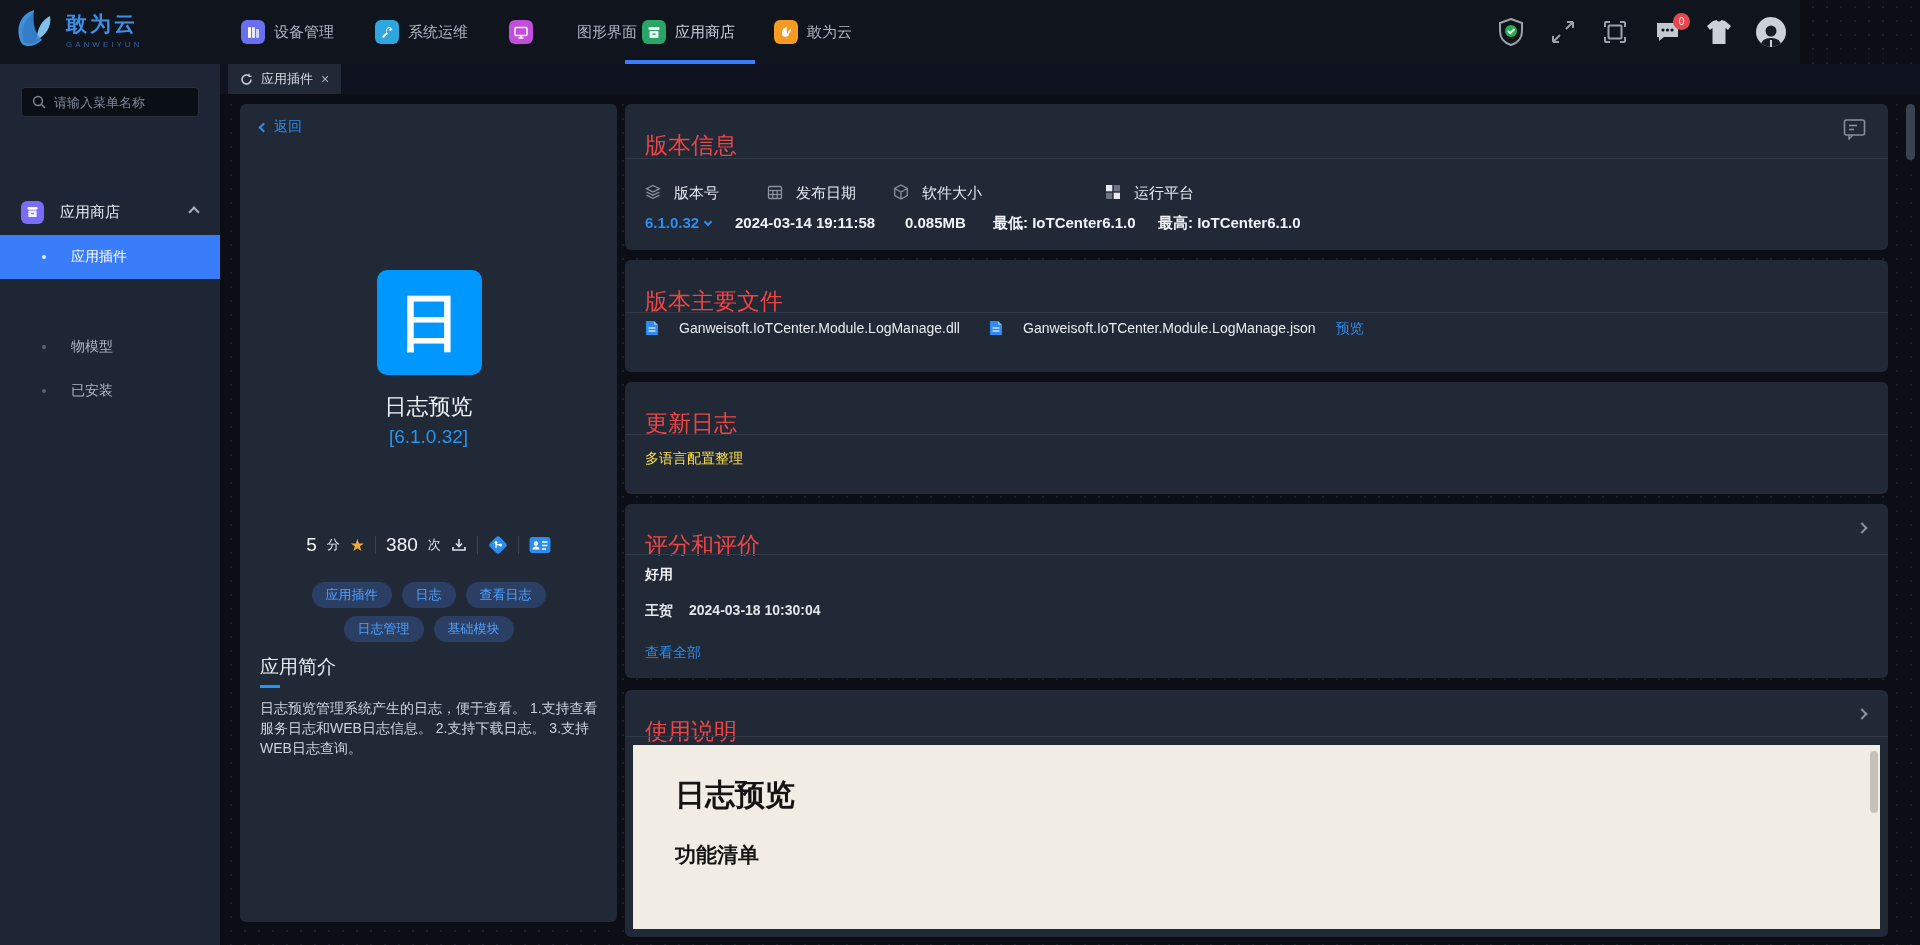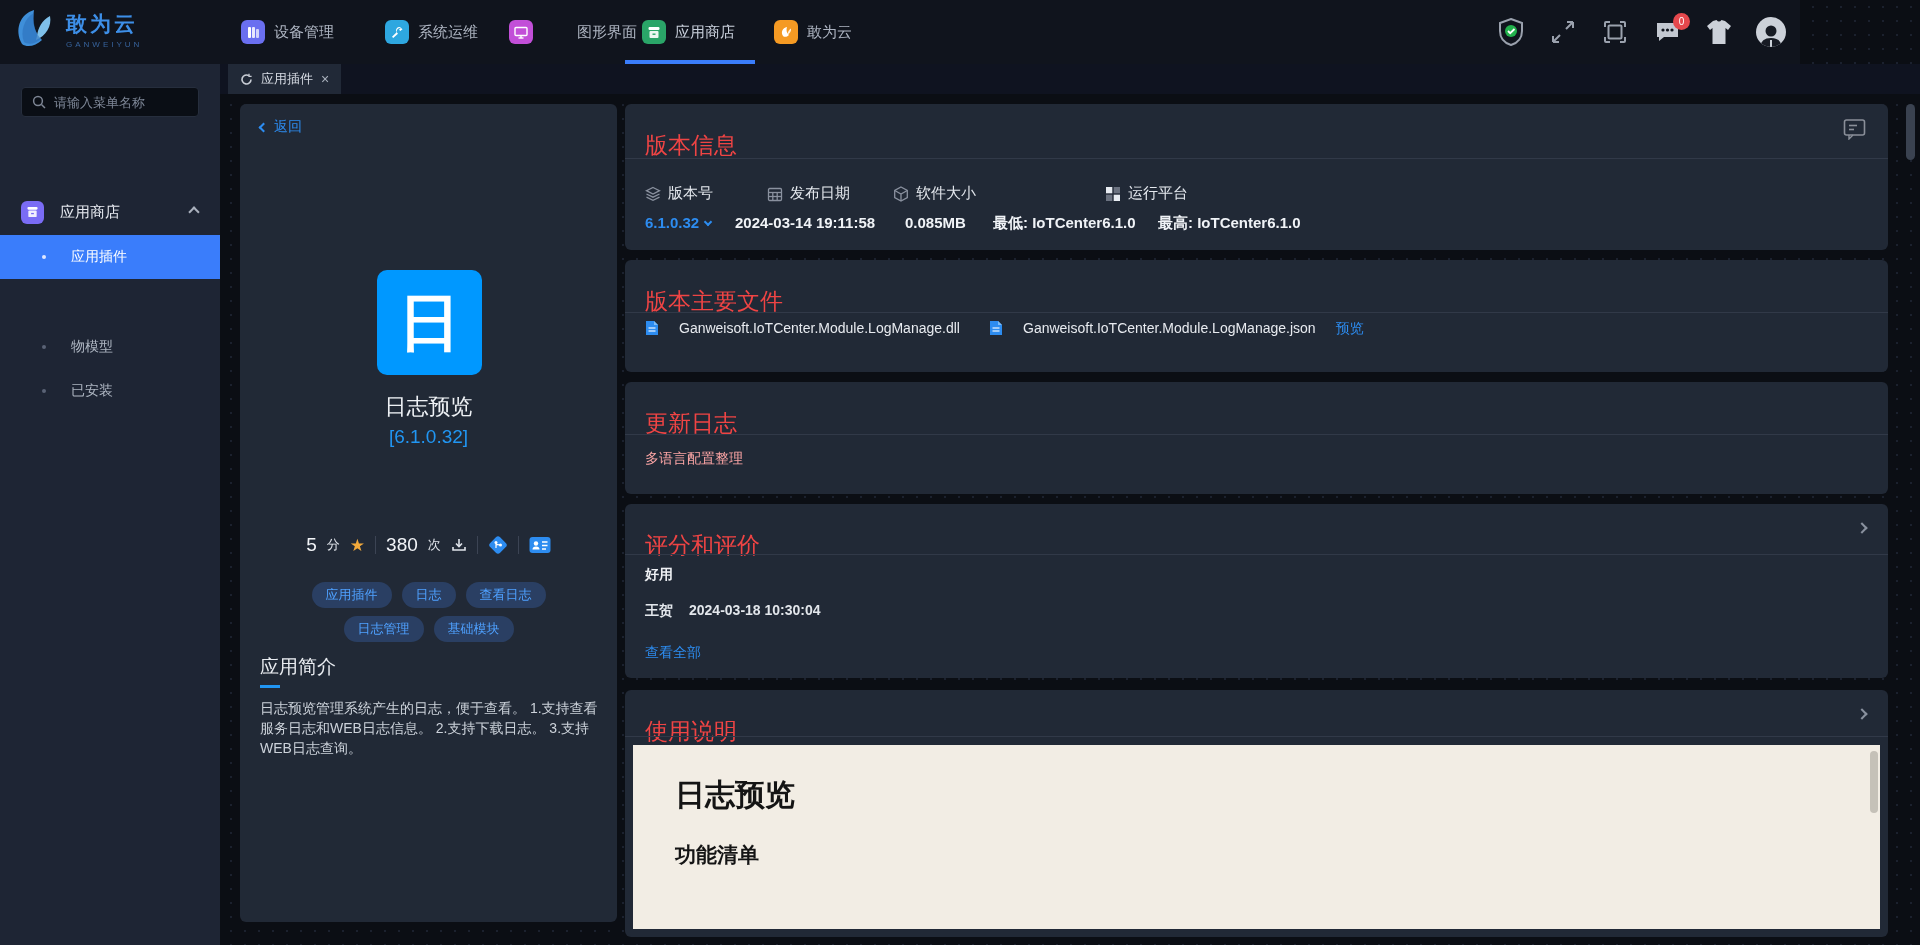--- a/index.html
+++ b/index.html
@@ -64,33 +64,33 @@
   .vbar { width:1px; height:18px; background:#3c4454; }
   .star { color:#f2a93b; font-size:17px; }
   .tagwrap { position:absolute; left:0; top:478px; width:100%; display:flex; flex-wrap:wrap; justify-content:center; gap:8px 10px; padding:0 28px; }
   .tag { background:#2a3f63; color:#4fa1ff; font-size:13px; padding:4px 14px; border-radius:13px; cursor:pointer; white-space:nowrap; }
   .intro-title { position:absolute; left:20px; top:550px; color:#e9ecf1; font-size:19px; }
   .intro-underline { position:absolute; left:20px; top:581px; width:20px; height:3px; background:#2196f3; }
   .intro-text { position:absolute; left:20px; top:594px; width:338px; color:#ccd2da; font-size:14px; line-height:20px; }
   
   #card-version { left:625px; top:104px; width:1263px; height:146px; }
   #card-version .card-divider { top:54px; }
-  .vi-label { position:absolute; top:80px; display:flex; align-items:center; gap:7px; color:#e4e8ee; font-size:15px; }
+  .vi-label { position:absolute; top:80px; display:flex; align-items:flex-start; gap:13px; color:#e4e8ee; font-size:15px; }
   .vi-value { position:absolute; top:110px; color:#f0f3f7; font-size:15px; font-weight:bold; }
   .comment-btn { position:absolute; right:22px; top:14px; cursor:pointer; }
   
   #card-files { left:625px; top:260px; width:1263px; height:112px; }
   #card-files .card-divider { top:52px; }
   .file-item { position:absolute; top:60px; display:flex; align-items:flex-start; gap:20px; }
   .file-name { color:#e8ebf0; font-size:14px; }
   .link { color:#2d8cf0; font-size:14px; cursor:pointer; }
   
   #card-changelog { left:625px; top:382px; width:1263px; height:112px; }
   #card-changelog .card-divider { top:52px; }
-  .changelog-text { position:absolute; left:20px; top:68px; color:#fca5a5; font-size:14px; }
+  .changelog-text { position:absolute; left:20px; top:68px; color:#fde047; font-size:14px; }
   
   #card-reviews { left:625px; top:504px; width:1263px; height:174px; }
   #card-reviews .card-divider { top:50px; }
   .review-title { position:absolute; left:20px; top:62px; color:#eef0f4; font-size:14px; font-weight:bold;text-align:center; }
   .review-meta { position:absolute; left:20px; top:98px; display:flex; gap:16px; color:#e2e6eb; font-size:14px; font-weight:bold; }
   .view-all { position:absolute; left:20px; top:140px; }
   
   #card-usage { left:625px; top:690px; width:1263px; height:247px; }
   #card-usage .card-divider { top:46px; }
   .doc { position:absolute; left:8px; top:55px; width:1247px; height:184px; background:#f2ede4; overflow:hidden; }
@@ -127,21 +127,21 @@
     <div class="nav-item" style="left:241px;">
       <span class="nav-ico" style="background:#6a6ff0;">
         <svg width="13" height="13" viewBox="0 0 13 13">
             <rect x="1" y="1" width="3" height="11" rx="1" fill="#fff"></rect>
             <rect x="5" y="1" width="3" height="11" rx="1" fill="#fff" opacity="0.85"></rect>
             <rect x="9" y="3" width="3" height="9" rx="1" fill="#fff" opacity="0.7"></rect>
           </svg>
       </span>
       <span class="nav-label">设备管理</span>
     </div>
-    <div class="nav-item" style="left:385px;">
+    <div class="nav-item" style="left:375px;">
       <span class="nav-ico" style="background:#2ea7e0;">
         <svg width="13" height="13" viewBox="0 0 13 13">
             <path d="M11.5 3.2 A3.2 3.2 0 1 0 7 7.7 L2.2 12 L1 10.8 L5.6 6.2 A3.2 3.2 0 0 1 10 1.7 L8 3.7 L9.3 5 Z" fill="#fff"></path>
           </svg>
       </span>
       <span class="nav-label">系统运维</span>
     </div>
     <div class="nav-item" style="left:509px;gap:44px;">
       <span class="nav-ico" style="background:#c24fd8;">
         <svg width="14" height="13" viewBox="0 0 14 13">

